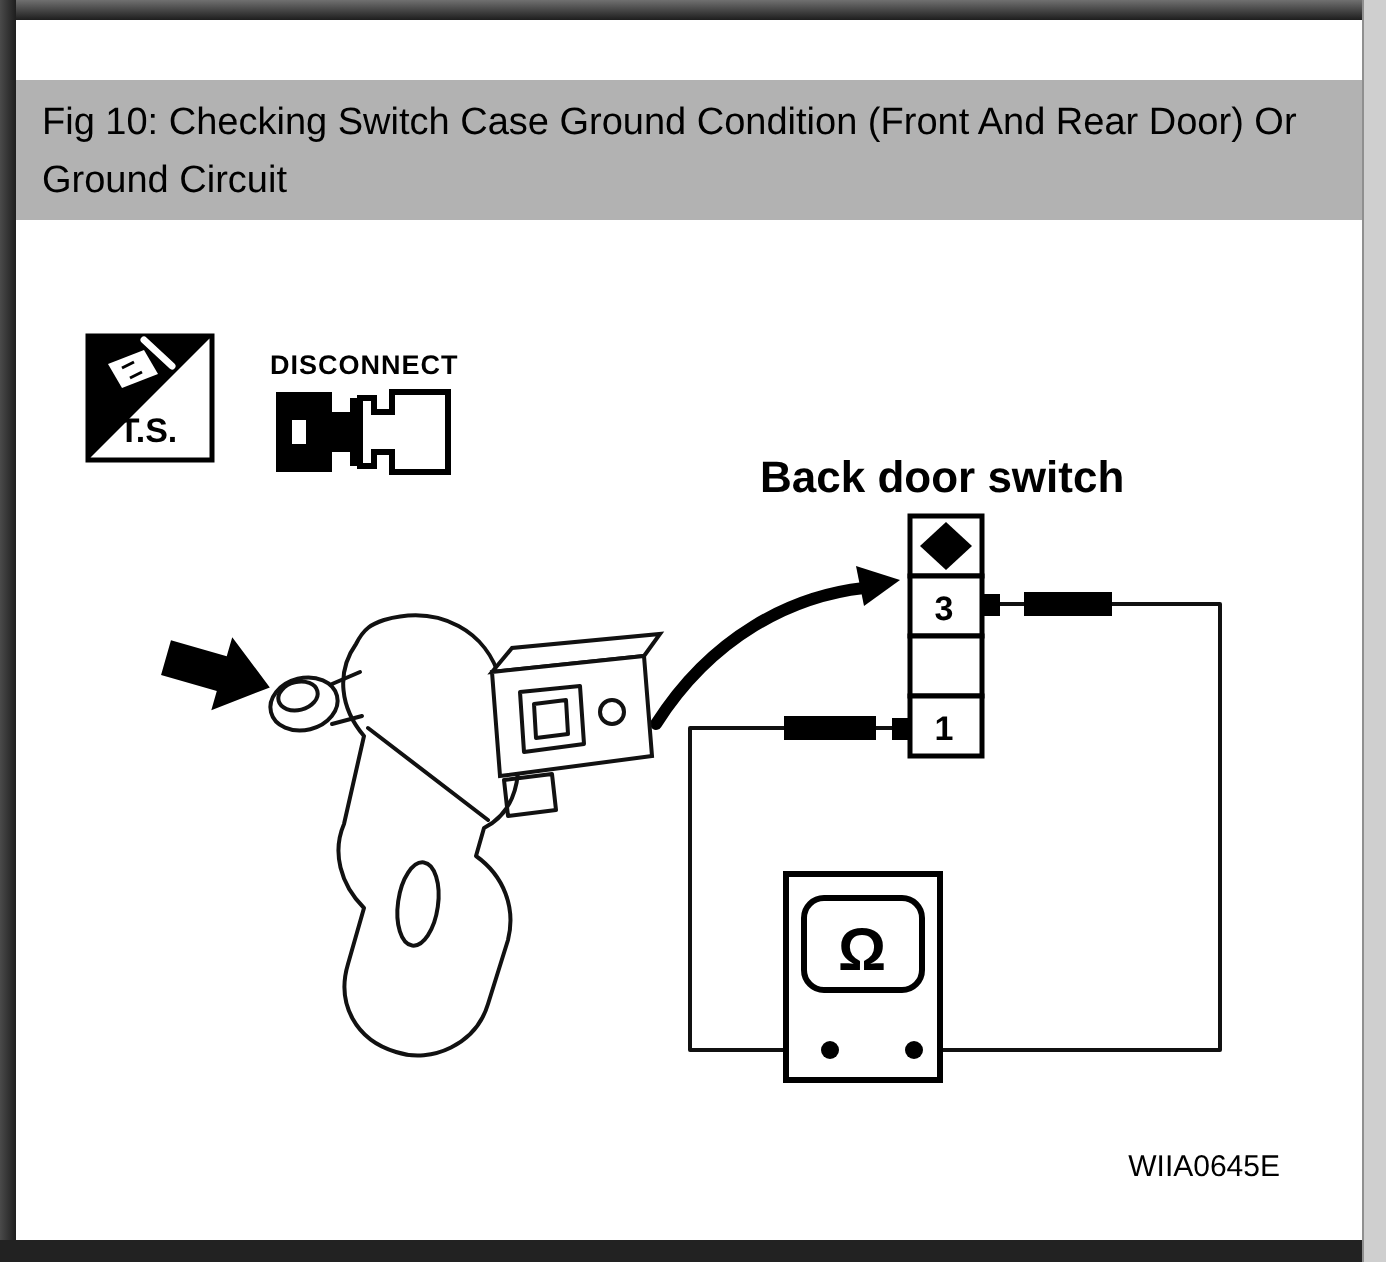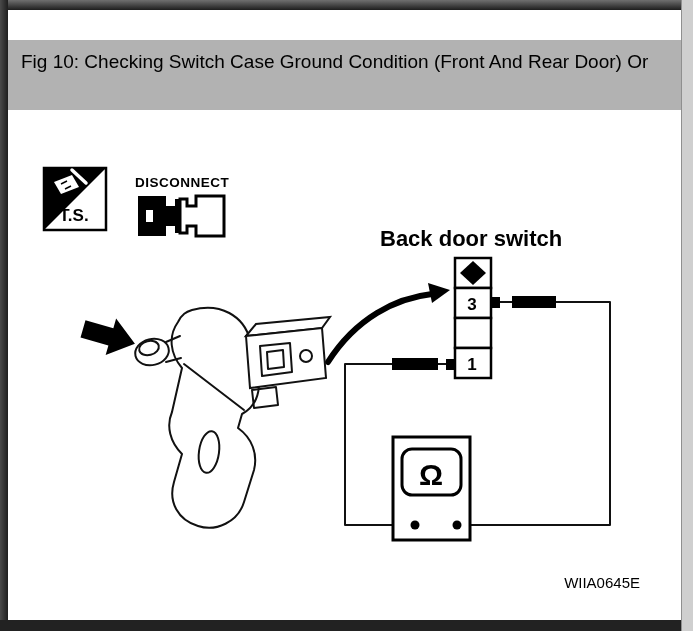--- a/index.html
+++ b/index.html
@@ -28,20 +28,21 @@
 
 <div class="window">
   <div class="frame-top"></div>
   <div class="frame-left"></div>
   <div class="frame-bottom"></div>
   <div class="scrollbar"></div>
 
   <div class="page">
     <div class="caption">
       <div>Fig 10: Checking Switch Case Ground Condition (Front And Rear Door) Or</div>
+      <div>Ground Circuit</div>
     </div>
 
     <svg class="art" width="673" height="510" viewBox="0 0 673 510">
 
       <g>
         <rect x="36" y="58" width="62" height="62" fill="#fff" stroke="#000" stroke-width="2.5"></rect>
         <polygon points="36,58 98,58 36,120" fill="#000"></polygon>
         <polygon points="46,72 64,65 71,77 53,84" fill="#fff"></polygon>
         <line x1="53" y1="74" x2="59" y2="71" stroke="#000" stroke-width="1.5"></line>
         <line x1="57" y1="79" x2="63" y2="76" stroke="#000" stroke-width="1.5"></line>

